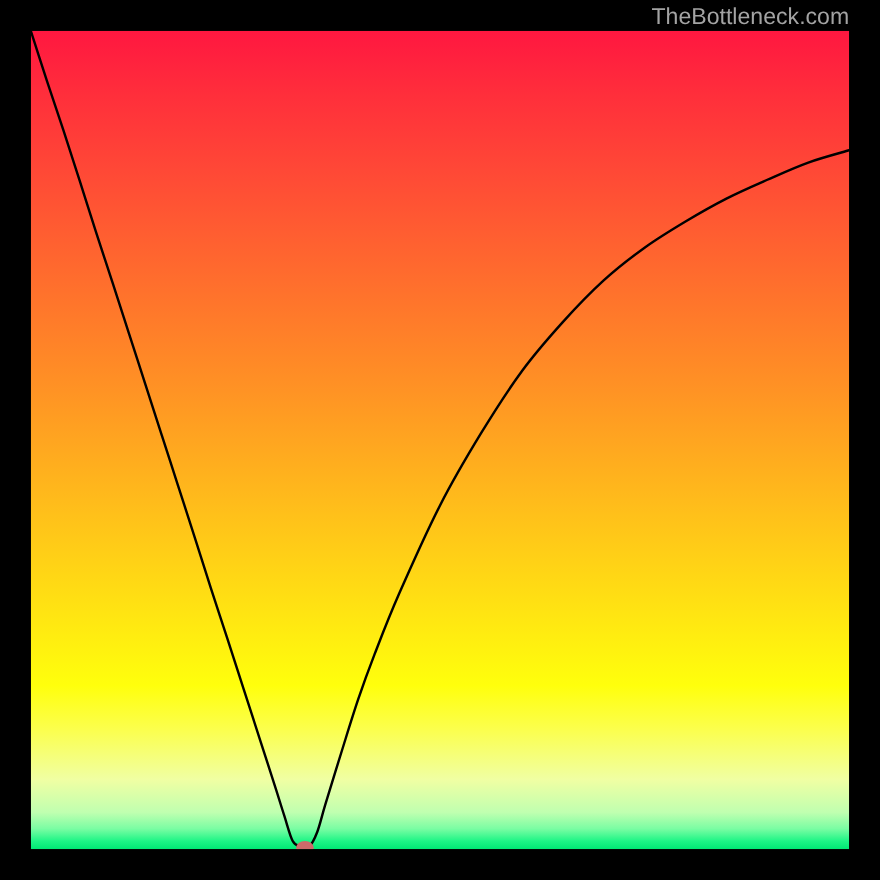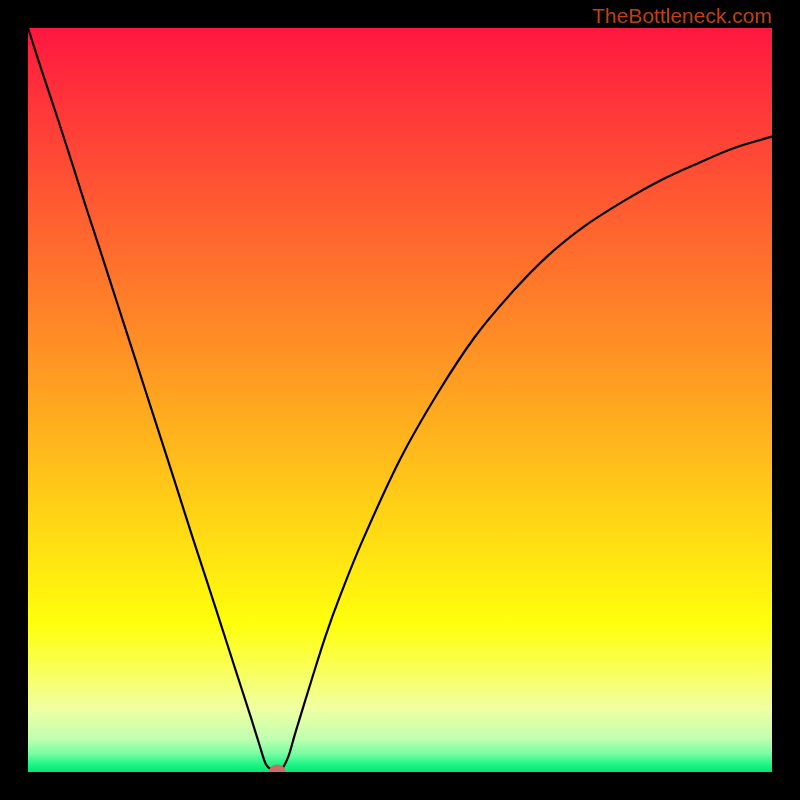--- a/index.html
+++ b/index.html
@@ -53,21 +53,21 @@
   }
   svg.curve {
     position: absolute;
     left: 0;
     top: 0;
     width: 744px;
     height: 744px;
   }
   .watermark {
     position: absolute;
-    color: #c2410c;
+    color: #a3a3a3;
     font-size: 21px;
     font-weight: 400;
     white-space: nowrap;
   }
 </style>
 </head>
 <body>
 
 <div class="chart-container">
   <div class="plot-area">

